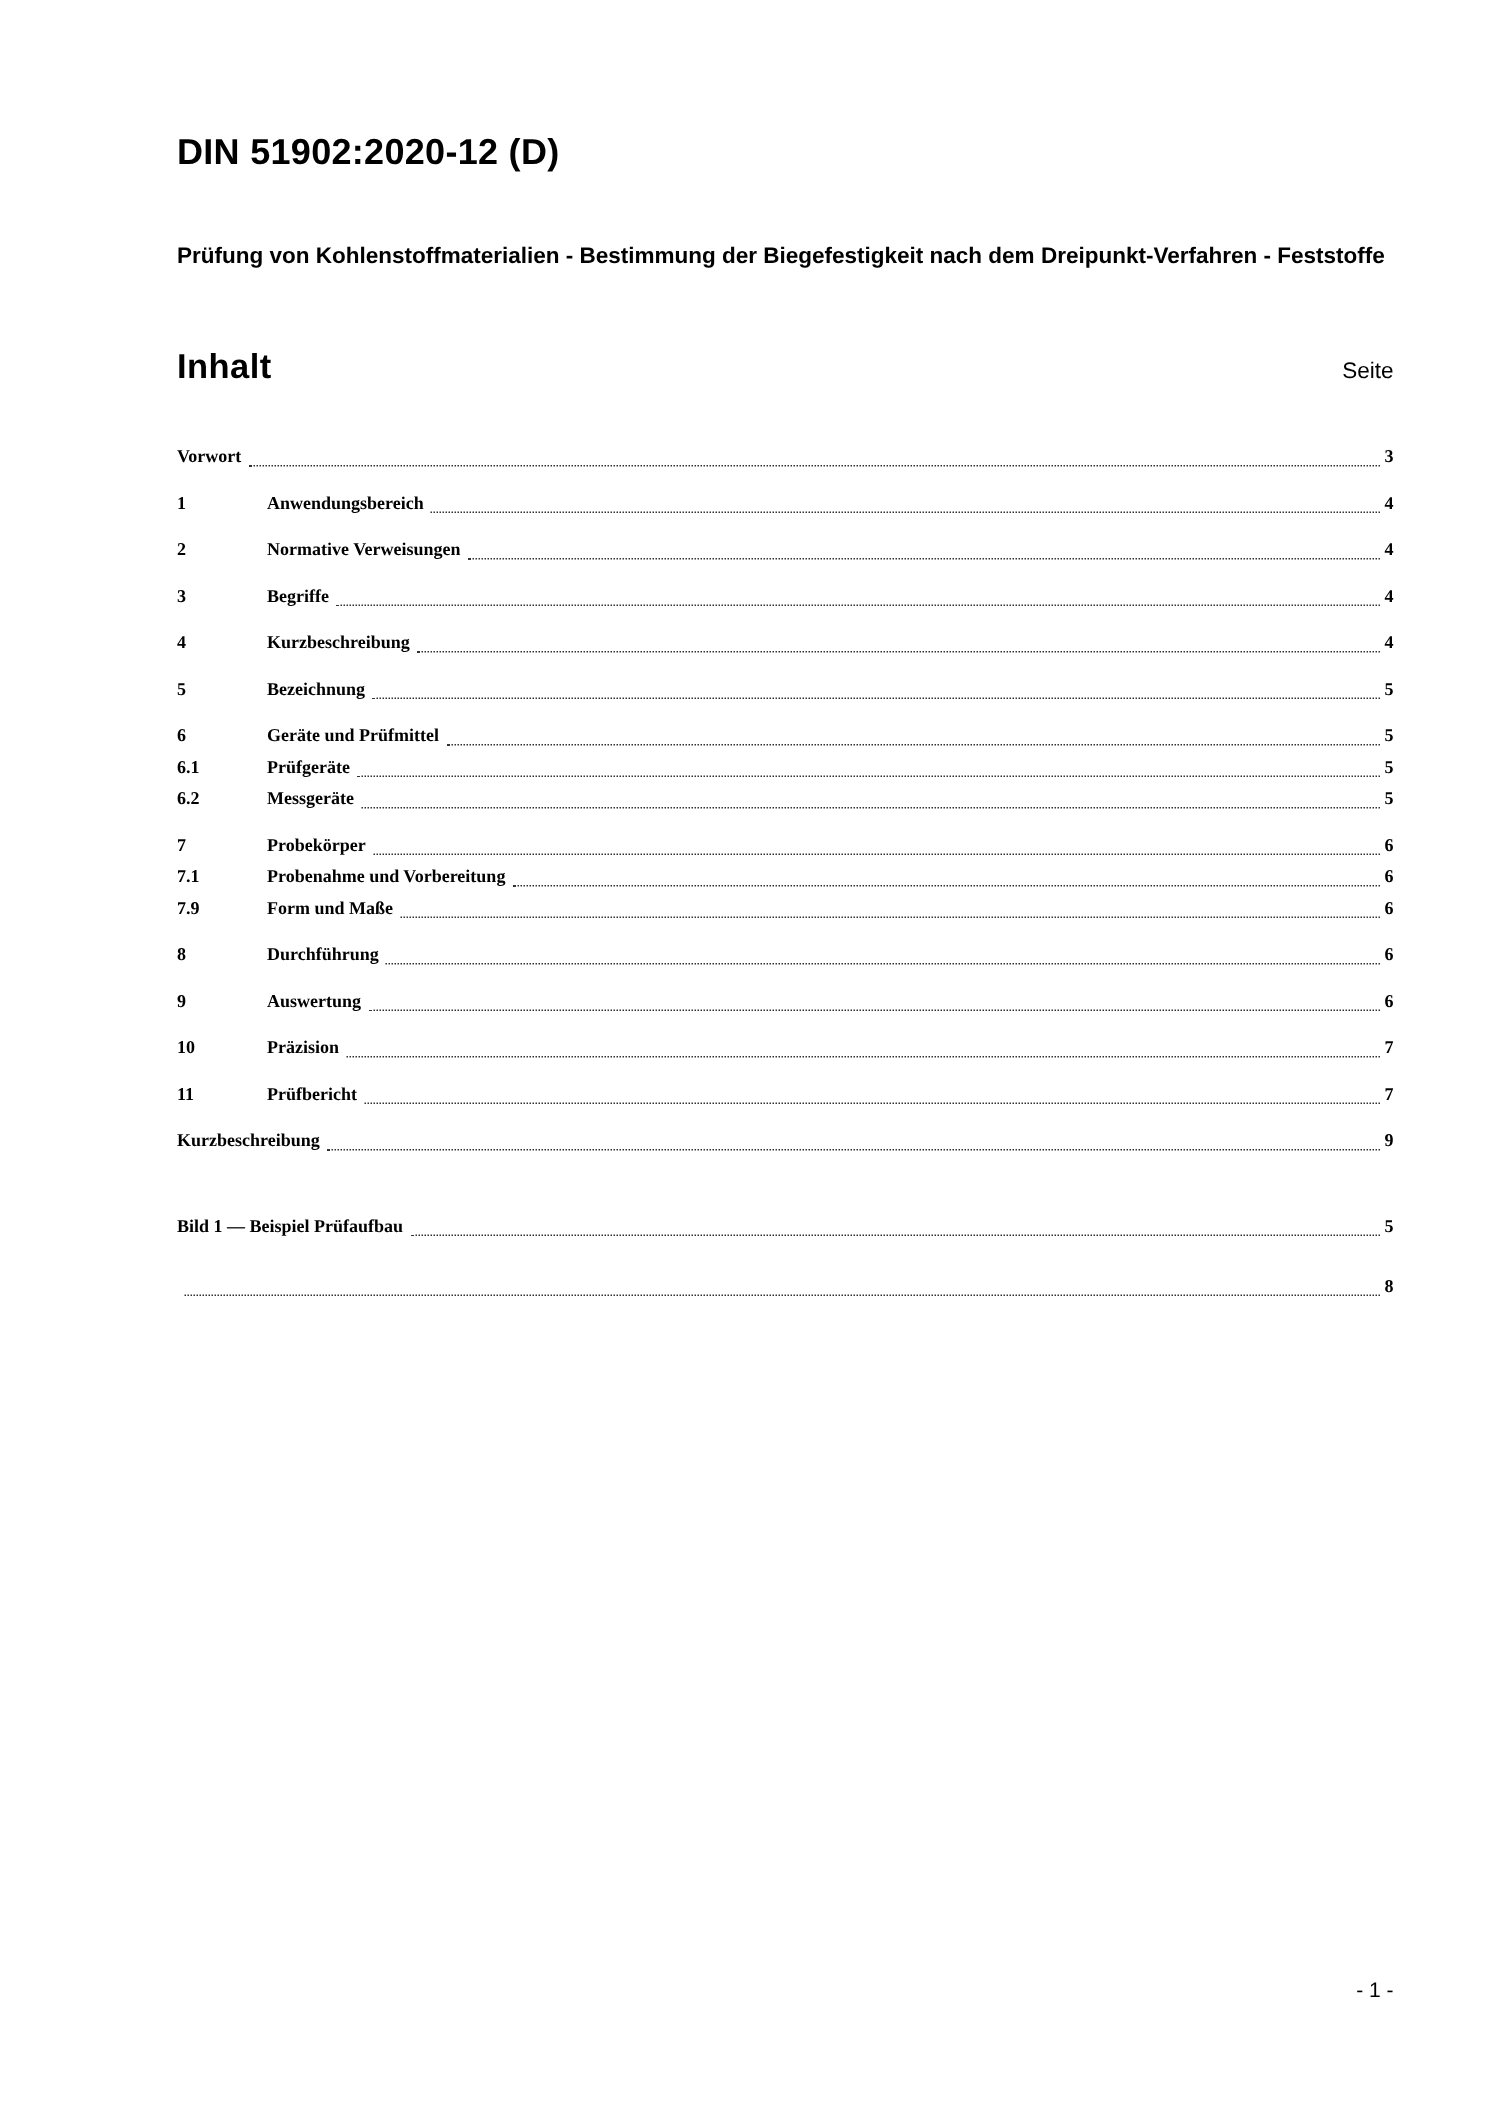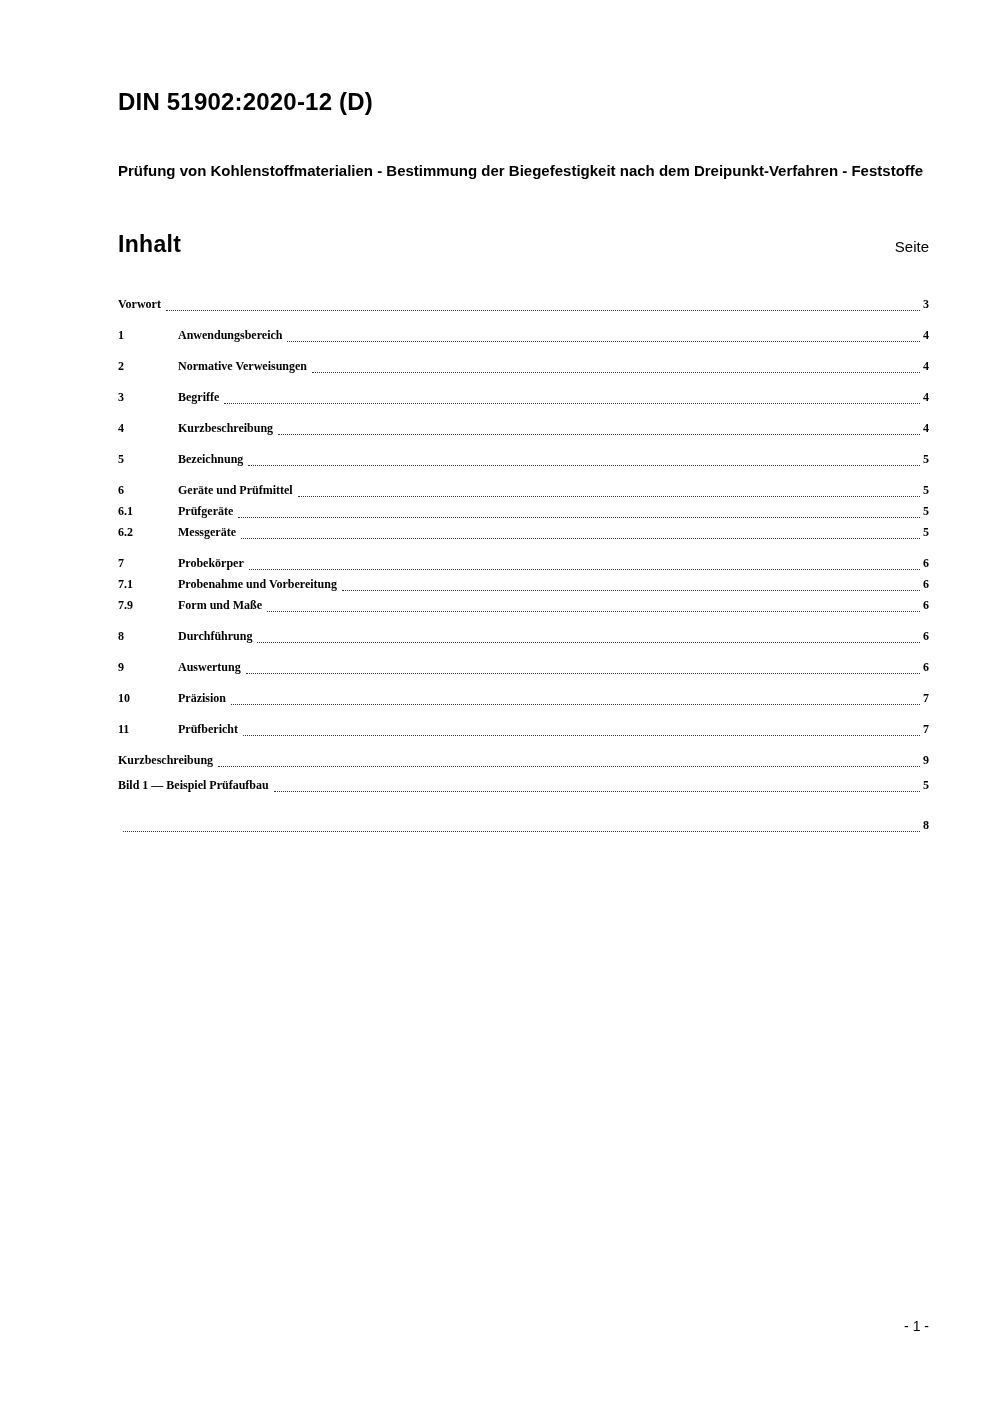--- a/index.html
+++ b/index.html
@@ -71,21 +71,21 @@
     margin: 0 3px 4px 5px;
     min-width: 12px;
   }
   .toc-page { flex: none; }
   .bilder-heading {
     font-size: 15px;
     font-weight: bold;
     margin-top: 68px;
   }
   .bilder-list .toc-row { margin-top: 19px; }
-  .bilder-list .toc-row:first-child { margin-top: 4px; }
+  .bilder-list .toc-row:first-child { margin-top: 36px; }
   .page-footer {
     position: absolute;
     right: 63px;
     top: 1318px;
     font-size: 14px;
     font-family: "Liberation Sans", sans-serif;
     color: #000000;
   }
 </style>
 </head>

